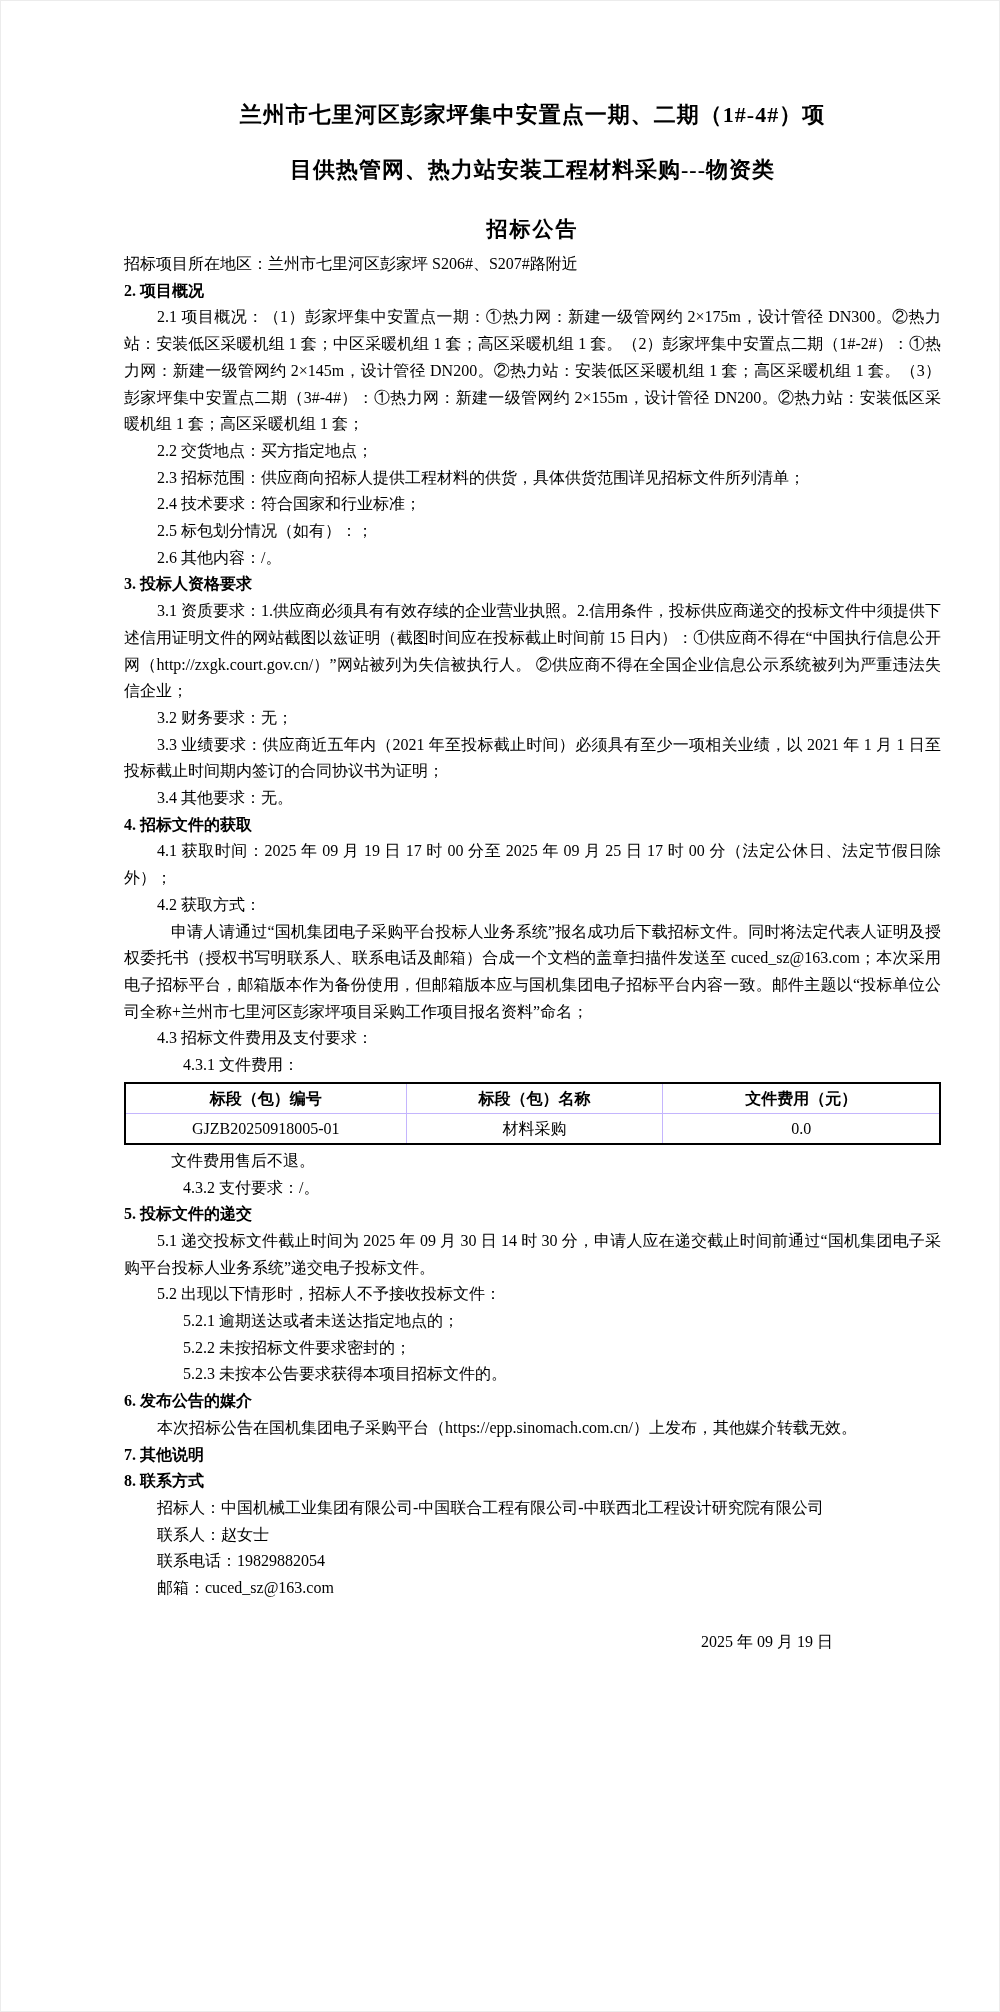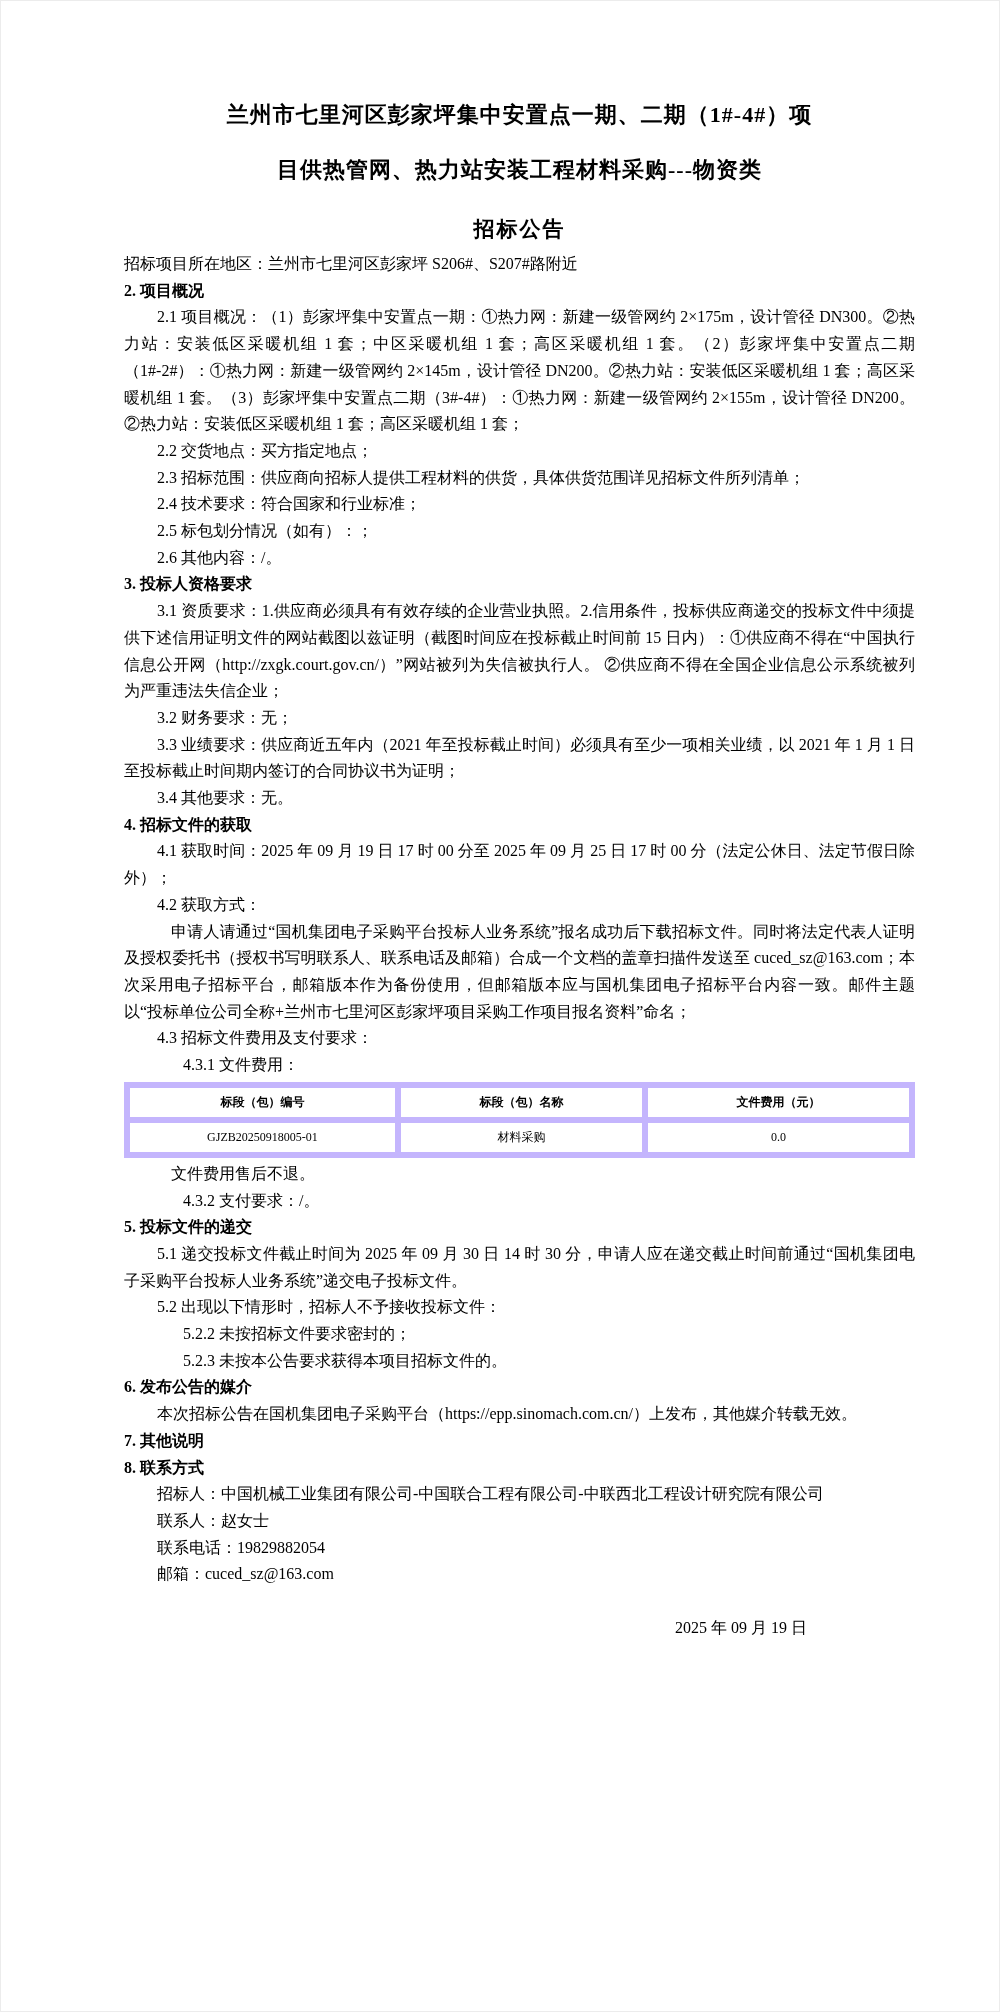--- a/index.html
+++ b/index.html
@@ -9,21 +9,21 @@
     height: 2012px;
     box-sizing: border-box;
     background: #ffffff;
     border: 1px solid #ececec;
     color: #000;
     font-family: "Liberation Serif", "DejaVu Serif", serif;
     overflow: hidden;
   }
   .content {
     box-sizing: border-box;
-    padding: 0 84px 0 123px;
+    padding: 0 58px 0 123px;
   }
   .title {
     margin-top: 86px;
     text-align: center;
     font-size: 22px;
     font-weight: bold;
     line-height: 55px;
     letter-spacing: 1px;
   }
   .subtitle {
@@ -46,24 +46,24 @@
   .p2  { text-indent: 47px; }
   .p3  { text-indent: 59px; }
   table.fee-table {
     width: 100%;
     border-collapse: collapse;
     table-layout: fixed;
     margin: 3px 0;
     border: 2px solid #000;
   }
   table.fee-table th, table.fee-table td {
-    border: 6px solid #c4b5fd;
+    border: 1px solid #c4b5fd;
     text-align: center;
     vertical-align: middle;
-    font-size: 12px;
+    font-size: 16px;
     padding: 0;
     height: 29px;
     line-height: 29px;
     overflow: hidden;
     white-space: nowrap;
   }
   table.fee-table th { font-weight: bold; }
   col.c1 { width: 34.5%; }
   col.c2 { width: 31.5%; }
   col.c3 { width: 34%; }
@@ -128,20 +128,21 @@
             <td>0.0</td>
           </tr>
         </tbody>
       </table>
 
       <div class="blk p2">文件费用售后不退。</div>
       <div class="blk p3">4.3.2 支付要求：/。</div>
       <div class="blk h">5. 投标文件的递交</div>
       <div class="blk p1">5.1 递交投标文件截止时间为 2025 年 09 月 30 日 14 时 30 分，申请人应在递交截止时间前通过“国机集团电子采购平台投标人业务系统”递交电子投标文件。</div>
       <div class="blk p1">5.2 出现以下情形时，招标人不予接收投标文件：</div>
+      <div class="blk p3">5.2.1 逾期送达或者未送达指定地点的；</div>
       <div class="blk p3">5.2.2 未按招标文件要求密封的；</div>
       <div class="blk p3">5.2.3 未按本公告要求获得本项目招标文件的。</div>
       <div class="blk h">6. 发布公告的媒介</div>
       <div class="blk p1">本次招标公告在国机集团电子采购平台（https://epp.sinomach.com.cn/）上发布，其他媒介转载无效。</div>
       <div class="blk h">7. 其他说明</div>
       <div class="blk h">8. 联系方式</div>
       <div class="blk p1">招标人：中国机械工业集团有限公司-中国联合工程有限公司-中联西北工程设计研究院有限公司</div>
       <div class="blk p1">联系人：赵女士</div>
       <div class="blk p1">联系电话：19829882054</div>
       <div class="blk p1">邮箱：cuced_sz@163.com</div>

